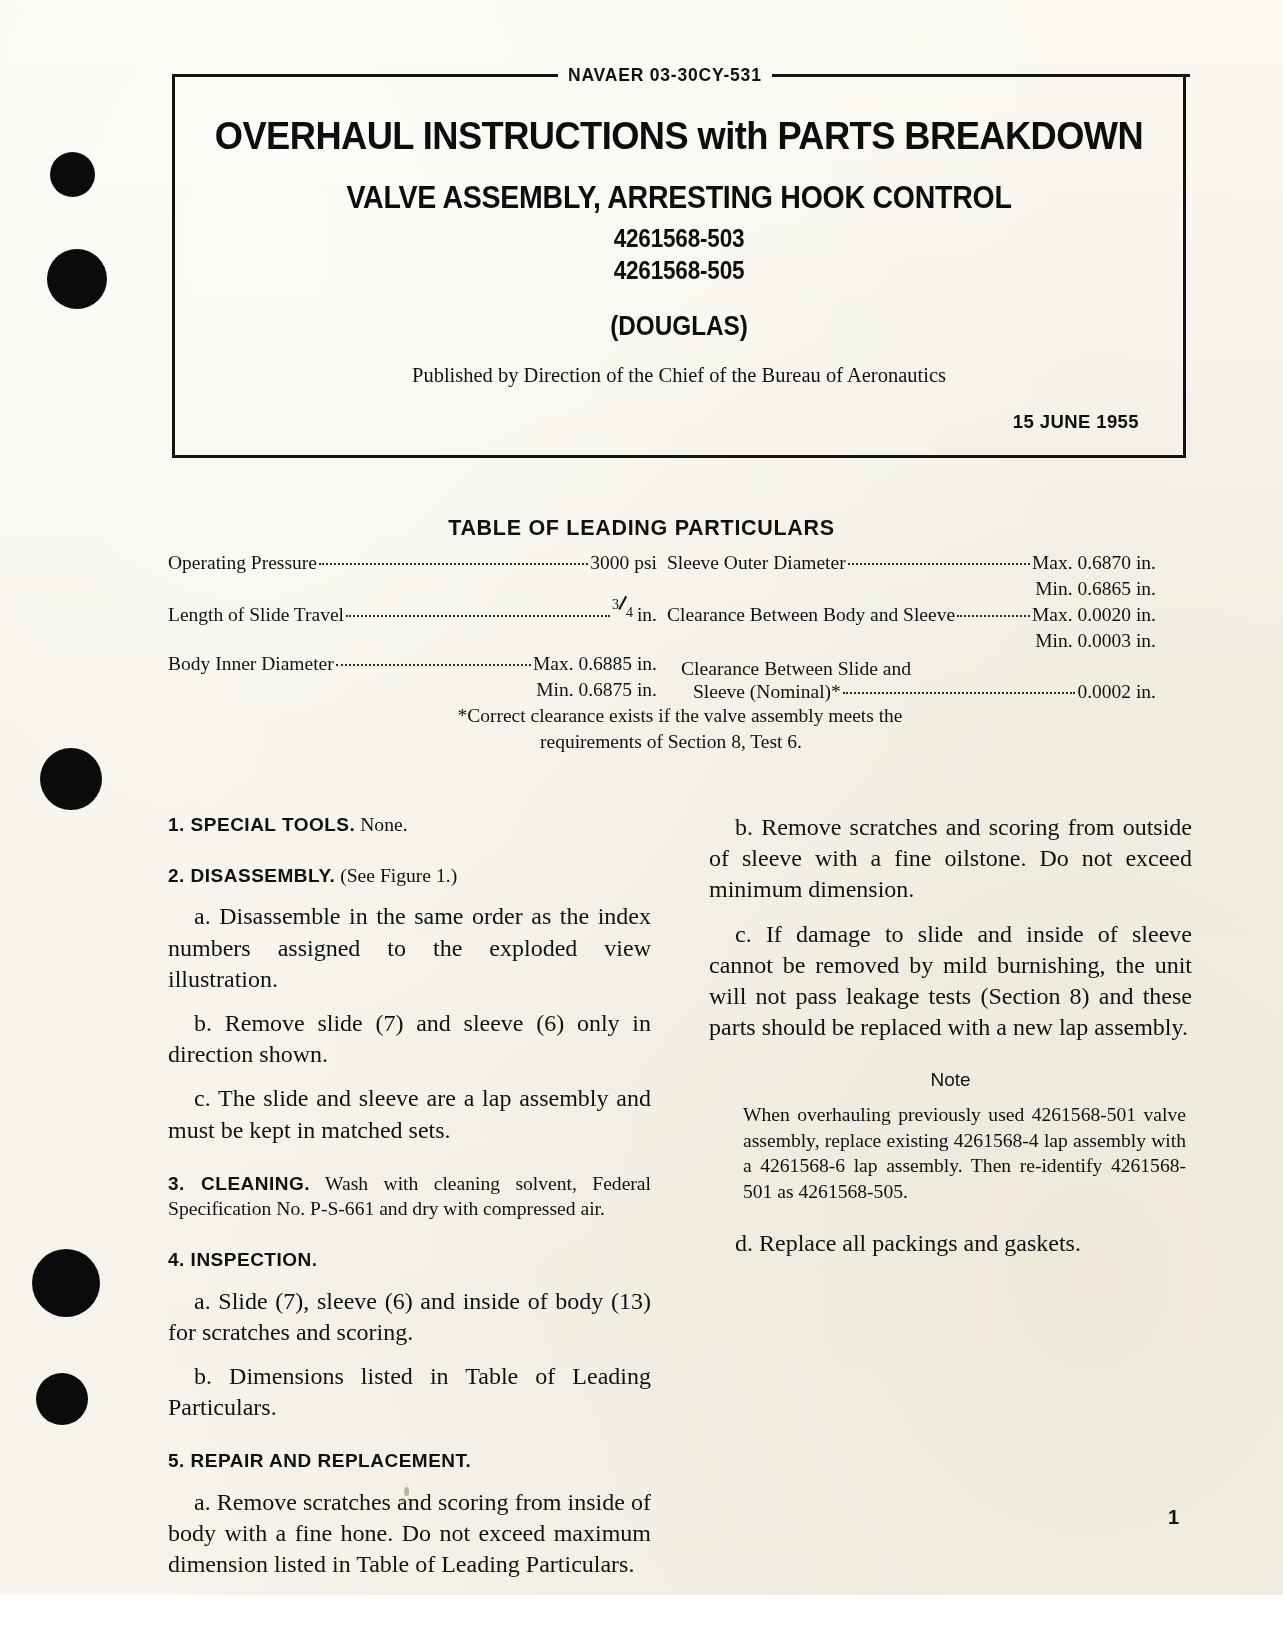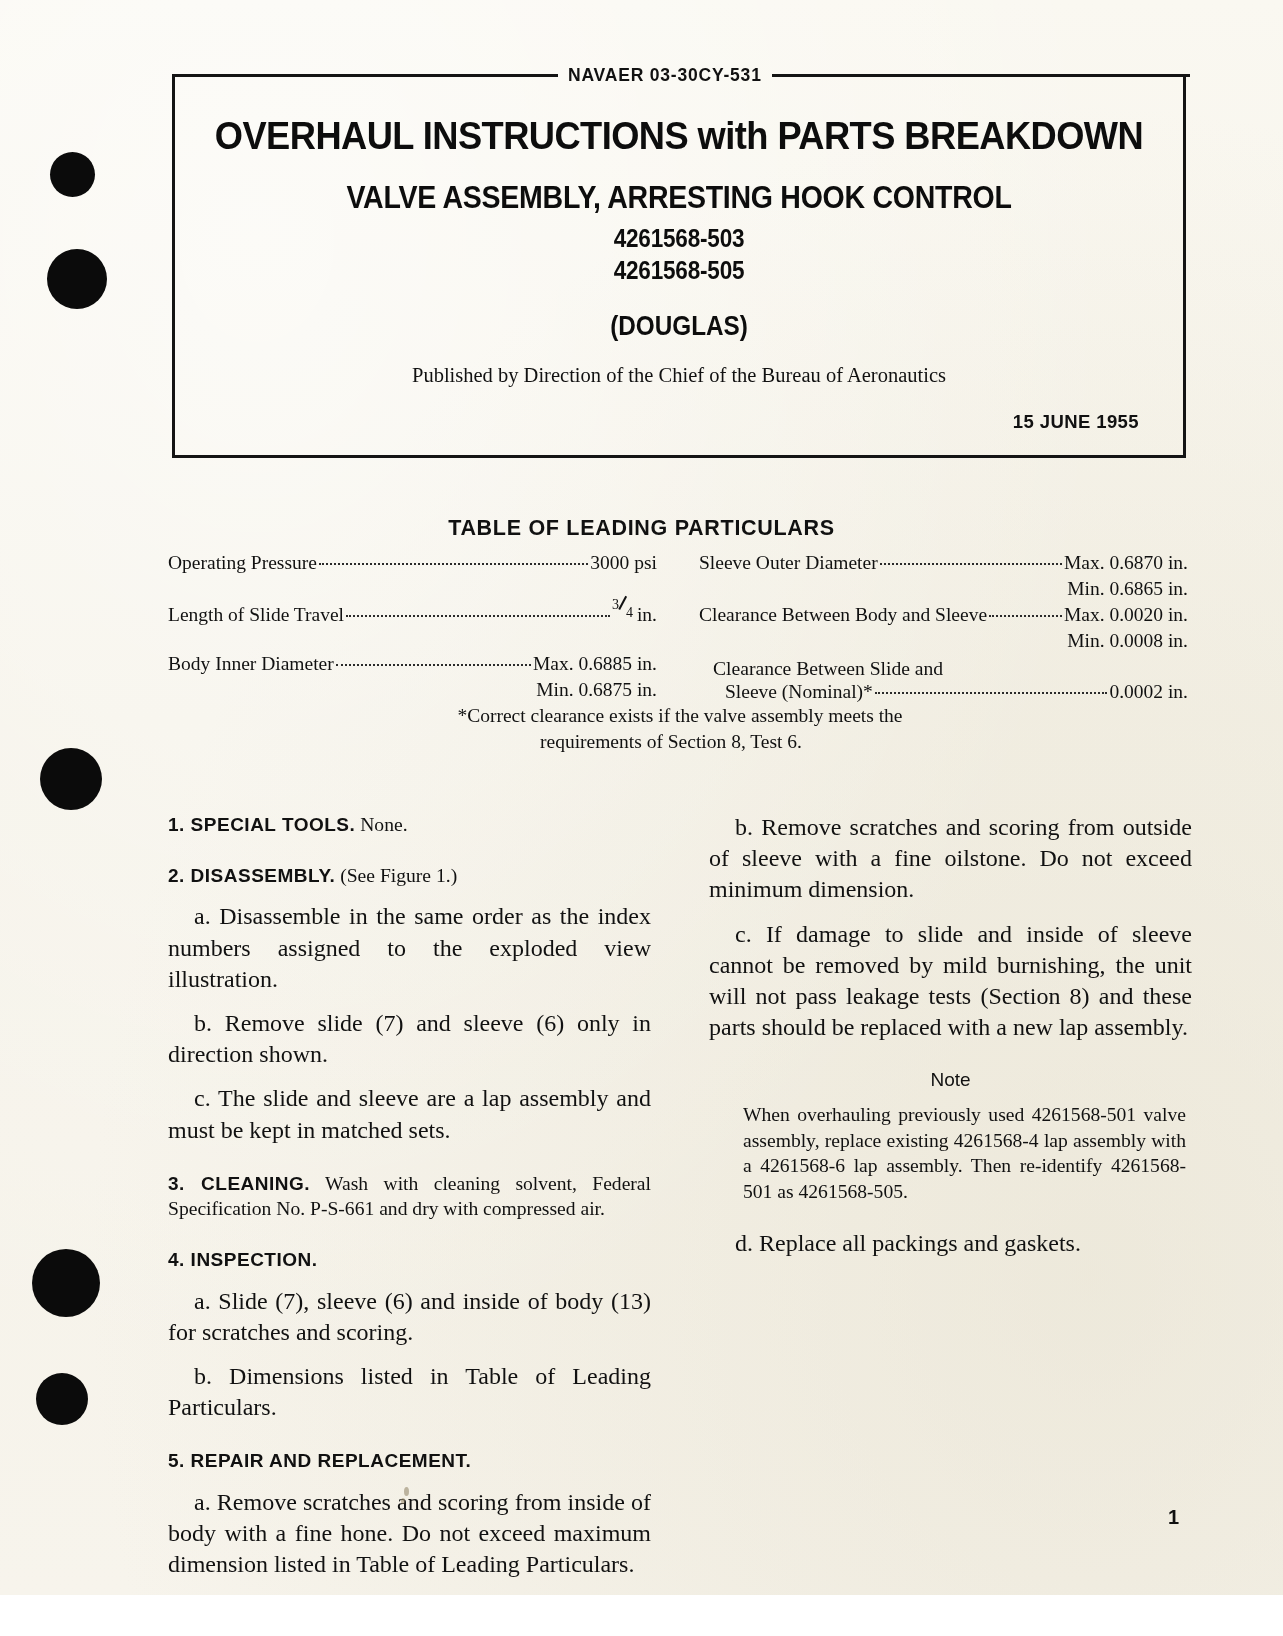--- a/index.html
+++ b/index.html
@@ -141,21 +141,21 @@
     font-size: 21.5px;
     letter-spacing: 0.7px;
     color: #111;
   }
   .lp-wrap {
     position: absolute;
     left: 168px;
     top: 552px;
     width: 1024px;
     display: flex;
-    gap: 42px;
+    gap: 10px;
     font-size: 19.5px;
   }
   .lp-col { width: 489px; }
   .lp-row {
     display: flex;
     align-items: baseline;
     margin-bottom: 4px;
     white-space: nowrap;
   }
   .lp-label { flex: 0 0 auto; }
@@ -351,21 +351,21 @@
         <span class="lp-dots"></span>
         <span class="lp-val">Max. 0.6870 in.</span>
       </div>
       <div class="lp-sub">Min. 0.6865 in.</div>
 
       <div class="lp-row">
         <span class="lp-label">Clearance Between Body and Sleeve</span>
         <span class="lp-dots"></span>
         <span class="lp-val">Max. 0.0020 in.</span>
       </div>
-      <div class="lp-sub">Min. 0.0008 in.</div>
+      <div class="lp-sub">Min. 0.0003 in.</div>
 
       <div class="sec-line" style="margin-top:2px;margin-left:14px;">Clearance Between Slide and</div>
       <div class="lp-row lp-indent">
         <span class="lp-label">Sleeve (Nominal)*</span>
         <span class="lp-dots"></span>
         <span class="lp-val">0.0002 in.</span>
       </div>
 
     </div>
   </div>

